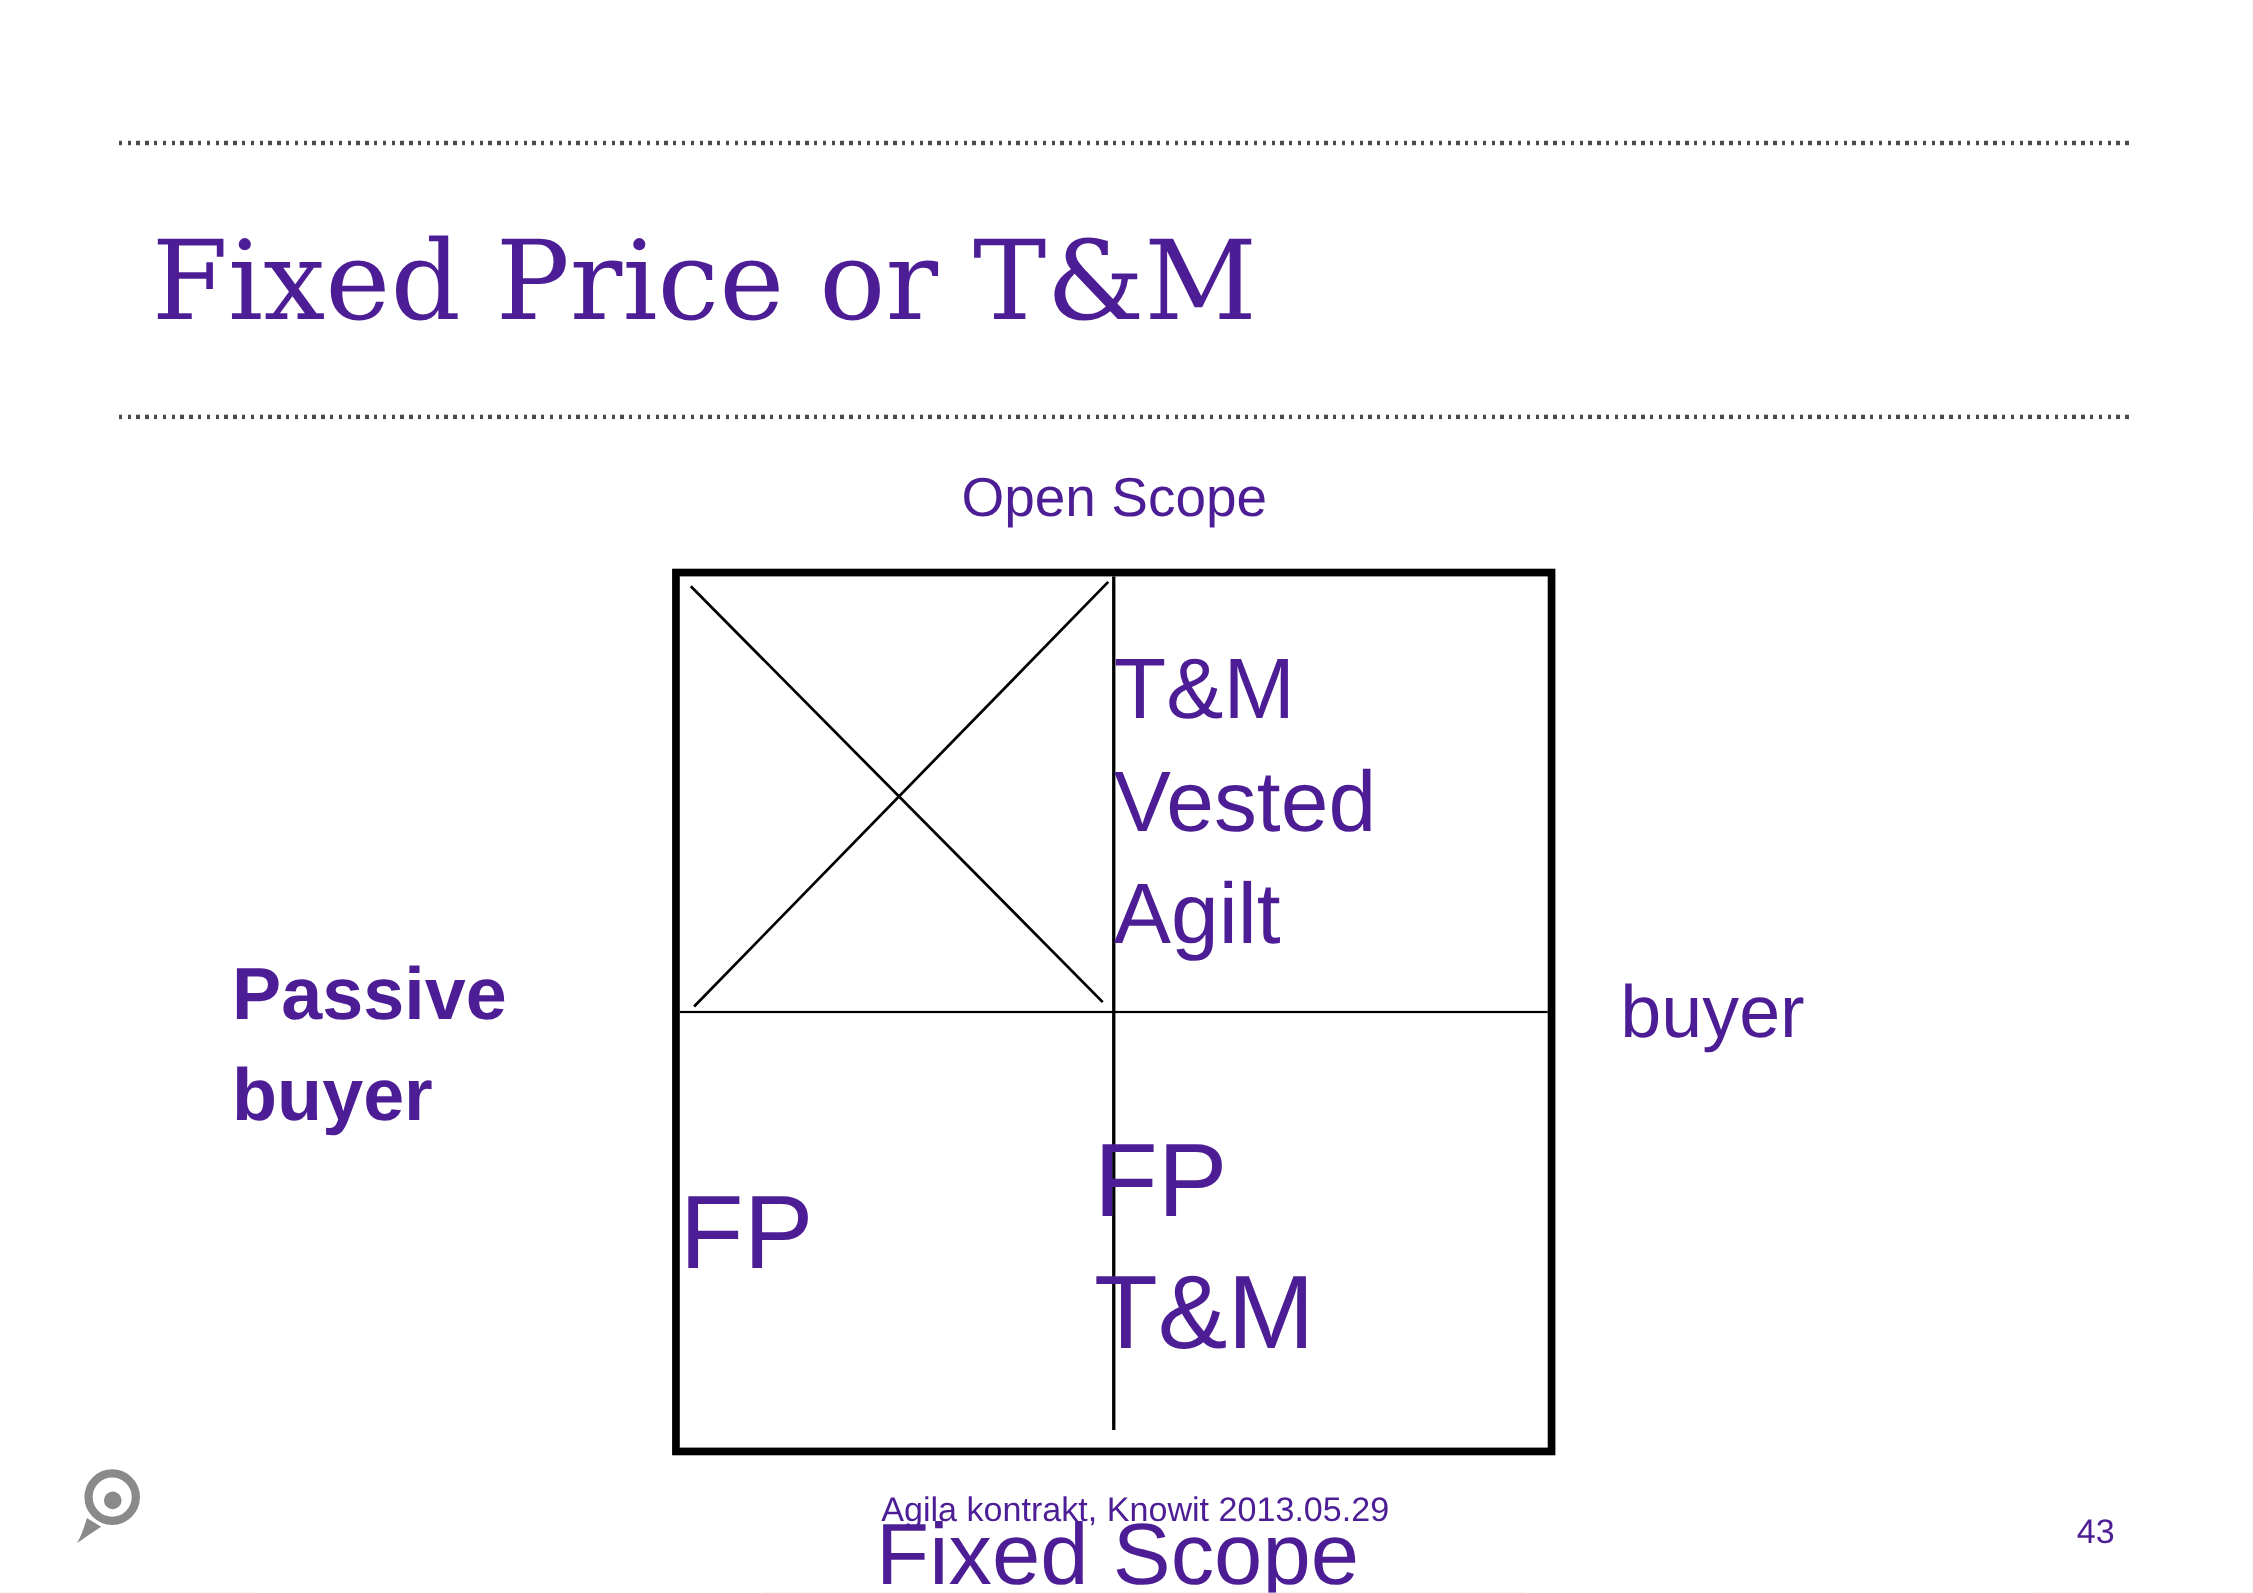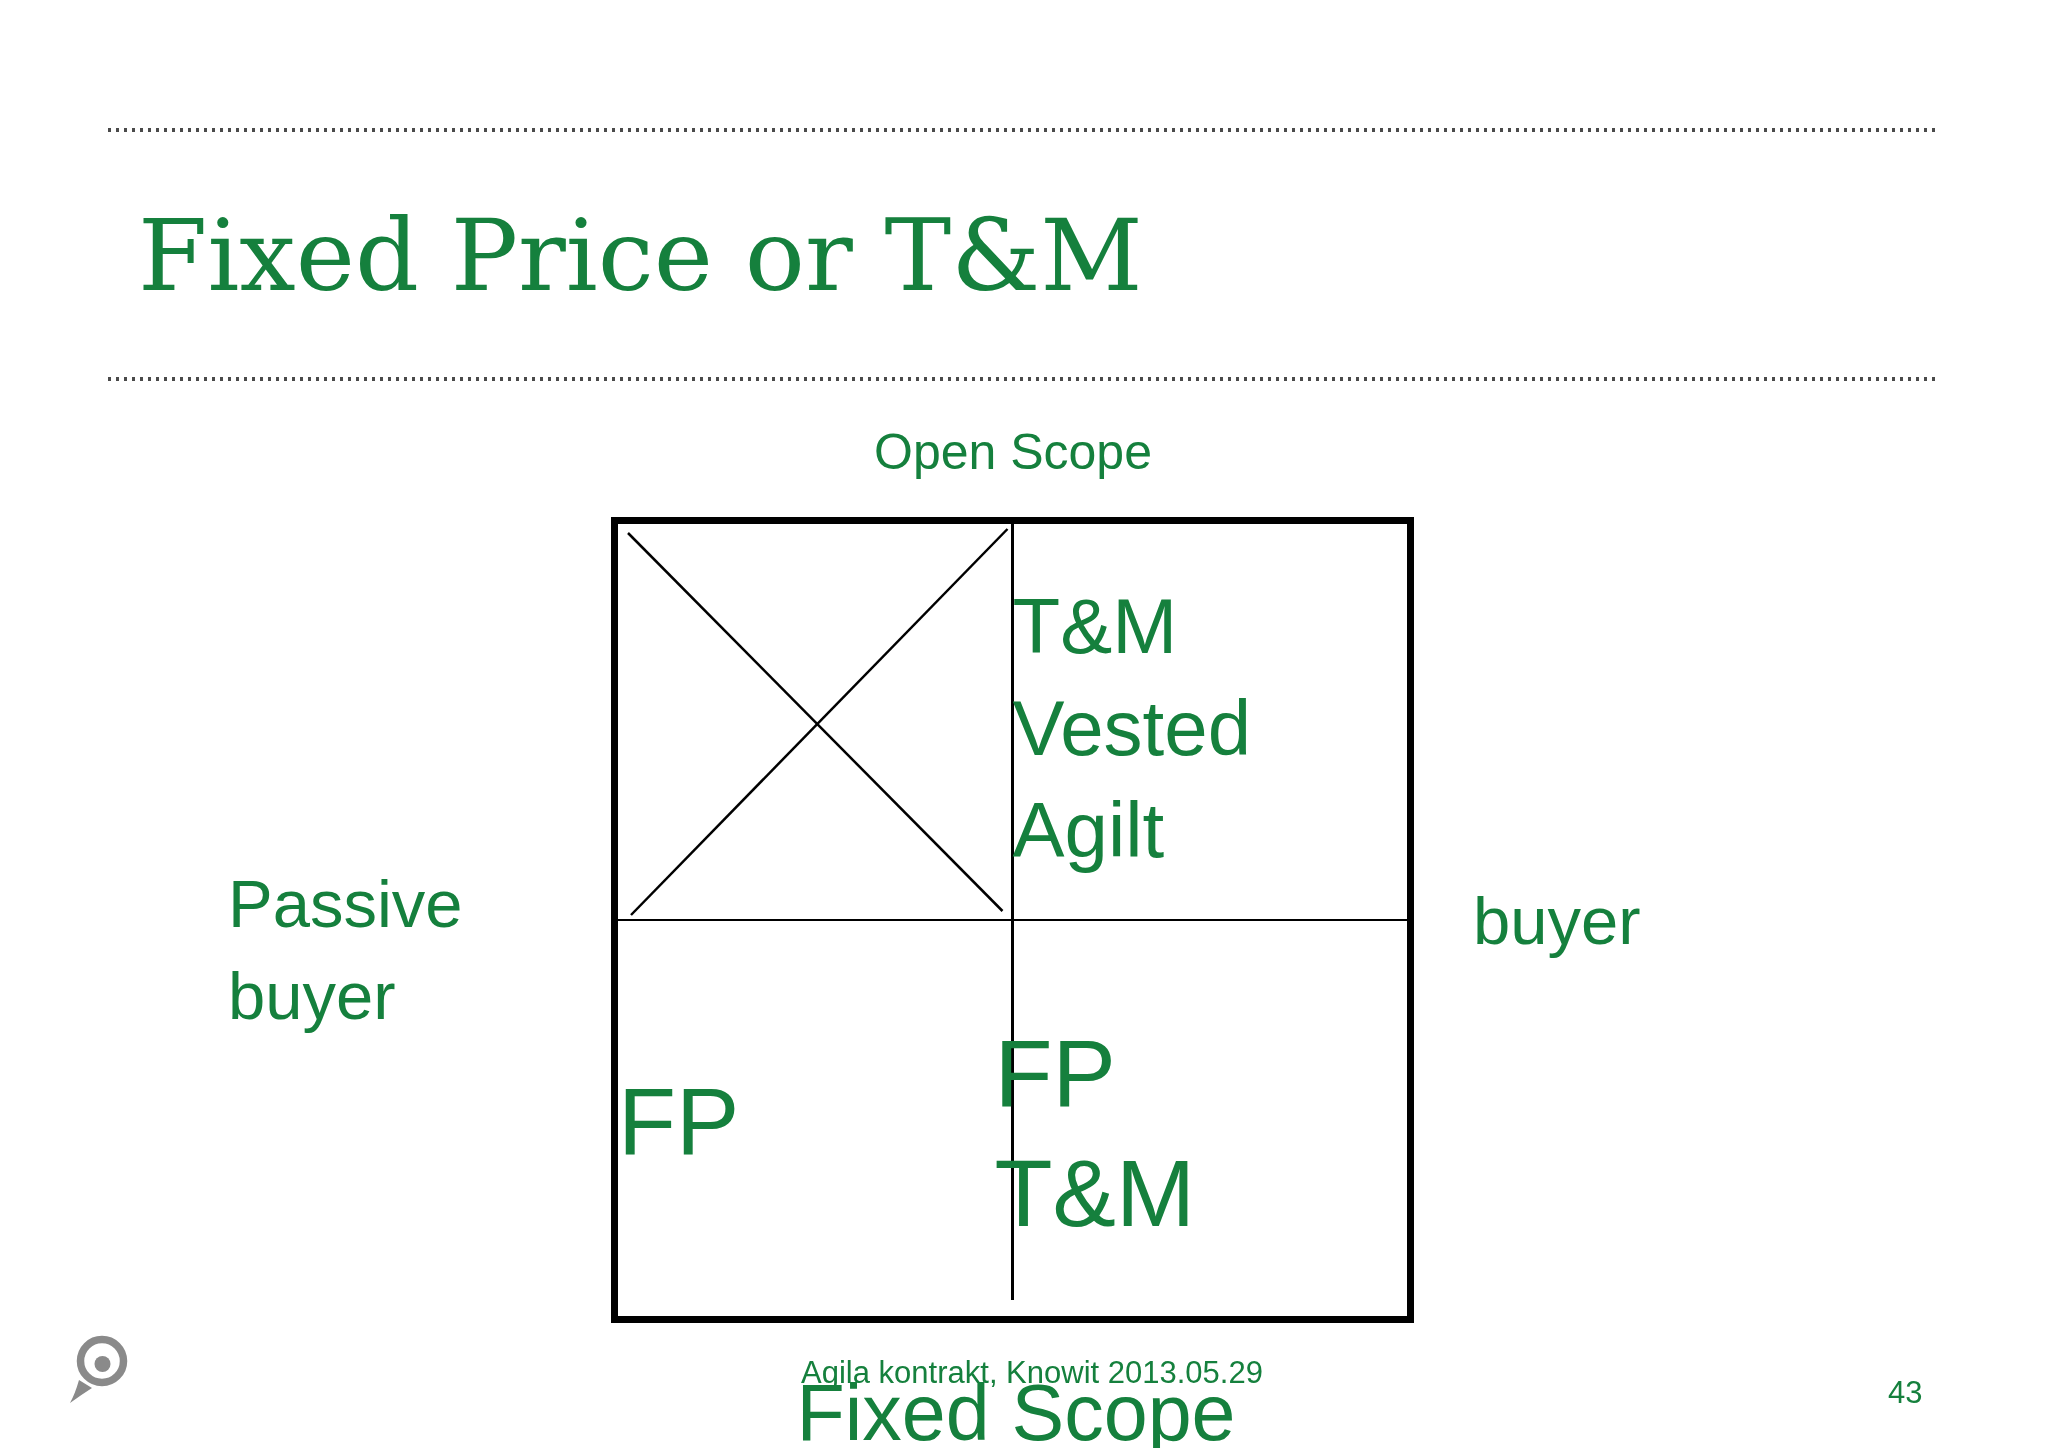--- a/index.html
+++ b/index.html
@@ -1,19 +1,19 @@
 <!DOCTYPE html>
 <html><head>
 <meta charset="utf-8">
 <style>
   html,body { margin:0; padding:0; background:#e8e8e8; }
   .slide {
     position:relative; width:2048px; height:1448px;
     background:#ffffff; overflow:hidden;
-    font-family:"Liberation Sans", sans-serif; color:#15803d;
+    font-family:"Liberation Sans", sans-serif; color:#4c1d95;
   }
   .dotted {
     position:absolute; left:108px; width:1832px; height:4px;
     background:repeating-linear-gradient(to right, #4a4a4a 0 3px, transparent 3px 8px);
   }
   .dotted.top    { top:128px; }
   .dotted.second { top:377px; }
 
   .title {
     position:absolute; left:138px; top:206px;
@@ -41,21 +41,21 @@
   .cross-svg {
     position:absolute; left:0; top:0; width:50%; height:50%;
     display:block;
   }
   .q-text { position:absolute; }
   .q-tr { left:50%; top:51px;  width:50%; font-size:78px; line-height:102px; }
   .q-bl { left:0;   top:550px; width:50%; font-size:95px; line-height:1; }
   .q-br { left:calc(50% - 18px); top:489px; width:50%; font-size:95px; line-height:120px; }
 
   .side-label { position:absolute; font-size:67px; line-height:92px; }
-  .passive { left:228px;  top:858px; }
+  .passive { left:211px;  top:858px;font-weight:bold; }
   .active  { left:1473px; top:875px; }
 
   .footer-text {
     position:absolute; left:8px; top:1357px; width:2048px;
     text-align:center; font-size:31px; line-height:1; white-space:nowrap;
   }
   .fixed-scope {
     position:absolute; left:613px; top:1373px; width:806px;
     text-align:center; font-size:79px; line-height:1; white-space:nowrap;
   }

